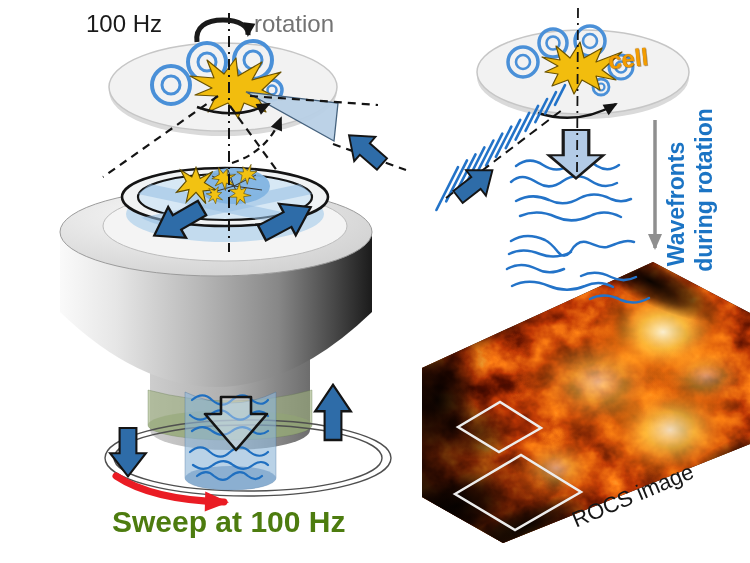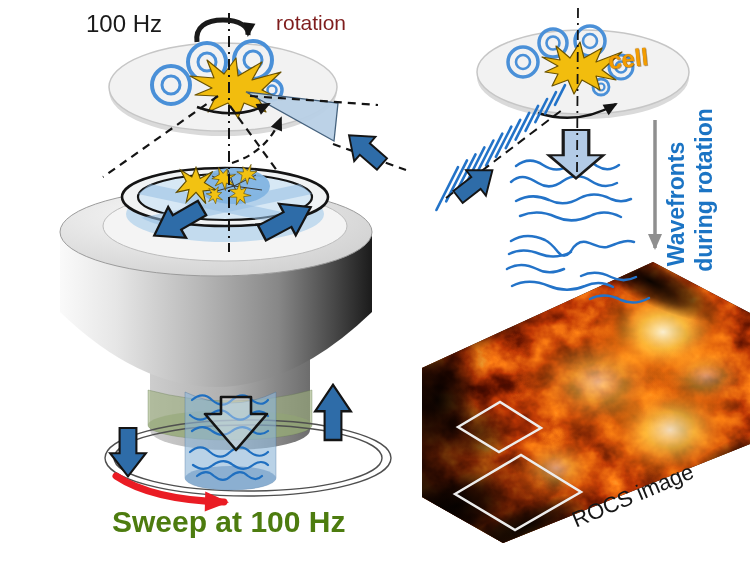--- a/index.html
+++ b/index.html
@@ -1,21 +1,21 @@
 <!DOCTYPE html>
 <html><head>
 <meta charset="utf-8">
 <style>
   html,body{margin:0;padding:0;background:#fff;}
   .stage{position:relative;width:750px;height:563px;background:#ffffff;overflow:hidden;
          font-family:"Liberation Sans",sans-serif;text-align:center;}
   .stage svg{position:absolute;left:0;top:0;}
   .lbl{position:absolute;white-space:nowrap;line-height:1;}
   .lbl-freq{left:86px;top:12px;font-size:24px;color:#1a1a1a;}
-  .lbl-rot{left:276px;top:12px;font-size:21px;color:#7f1d1d;}
+  .lbl-rot{left:254px;top:12px;font-size:24px;color:#737373;}
   .lbl-sweep{left:112px;top:507px;font-size:30px;font-weight:700;color:#4d7c0f;}
   .lbl-cell{left:608px;top:47px;font-size:24px;font-weight:700;color:#f39c00;
             transform:rotate(-6deg);text-shadow:0 0 1px #8a5200,1px 1px 0 rgba(120,70,0,.45);}
   .lbl-wf1{left:676px;top:204px;transform:translate(-50%,-50%) rotate(-90deg);
            font-size:23px;font-weight:700;color:#1b74c4;}
   .lbl-wf2{left:704px;top:190px;transform:translate(-50%,-50%) rotate(-90deg);
            font-size:23px;font-weight:700;color:#1b74c4;}
   .lbl-rocs{left:633px;top:496px;transform:translate(-50%,-50%) rotate(-23deg);
             font-size:22px;color:#161616;}
 </style>

